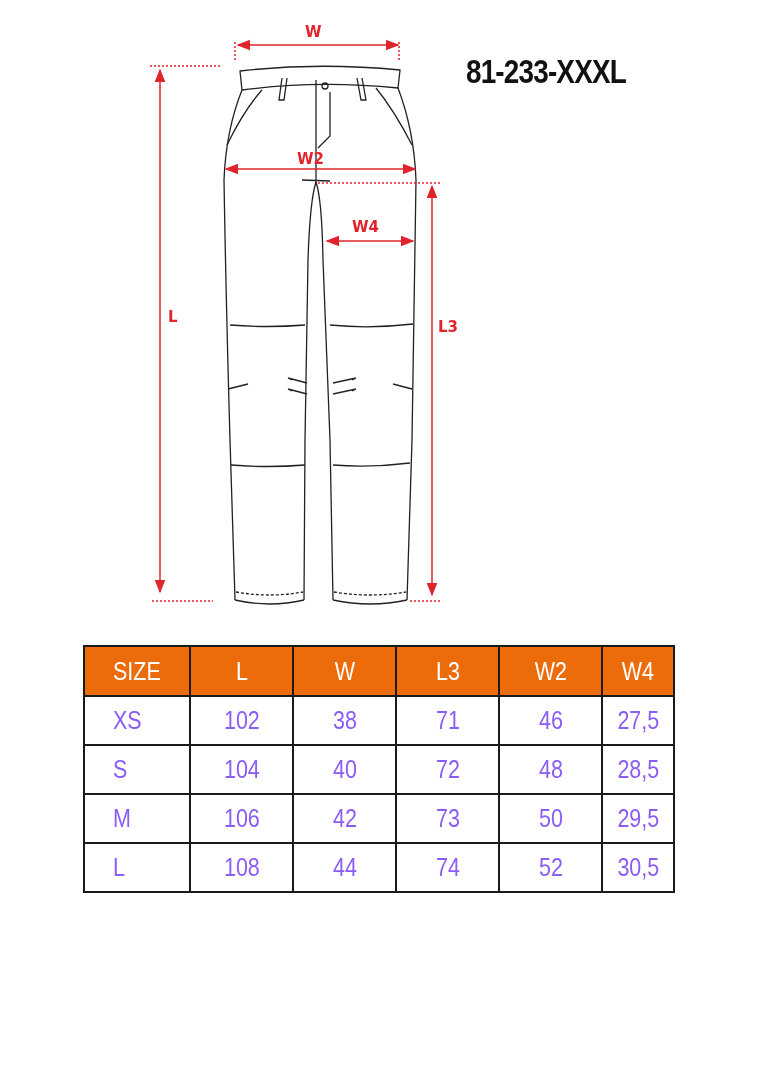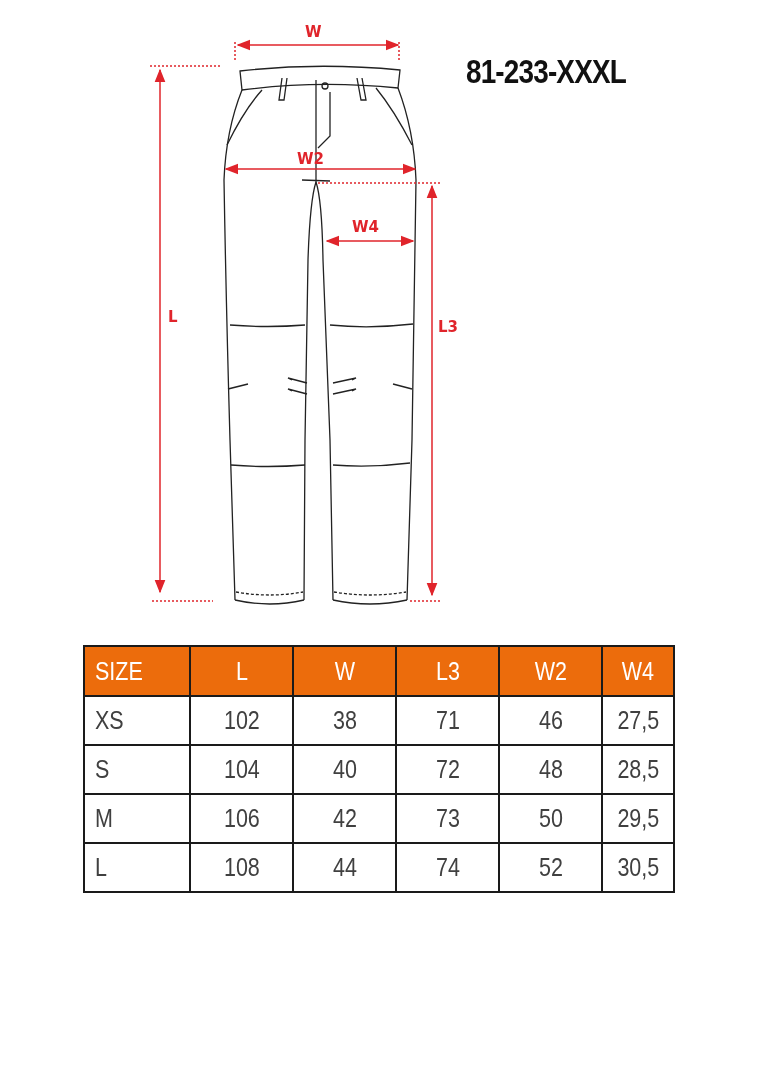--- a/index.html
+++ b/index.html
@@ -1,23 +1,23 @@
 <!DOCTYPE html>
 <html><head>
 <meta charset="utf-8">
 <style>
   html, body { margin:0; padding:0; background:#ffffff; }
   body { width:784px; height:1066px; position:relative; overflow:hidden; font-family:"Liberation Sans", sans-serif; }
   .diagram { position:absolute; left:0; top:0; width:784px; height:630px; }
   .product-code { position:absolute; left:466px; top:52px; font-family:"Liberation Sans", sans-serif; font-weight:bold; font-size:34px; color:#111; letter-spacing:-1px; transform:scaleX(0.82); transform-origin:left top; }
   .dim-label { font-family:"DejaVu Sans", sans-serif; font-weight:bold; font-size:15px; fill:#e0242b; }
   .size-table { position:absolute; left:83px; top:645px; width:590px; border-collapse:collapse; table-layout:fixed; }
-  .size-table td, .size-table th { border:2px solid #1a1a1a; height:47px; font-family:"Liberation Sans Narrow","Liberation Sans", sans-serif; font-size:25px; font-weight:normal; text-align:center; padding:0; color:#404040; }
+  .size-table td, .size-table th { border:2px solid #1a1a1a; height:47px; font-family:"Liberation Sans Narrow","Liberation Sans", sans-serif; font-size:25px; font-weight:normal; text-align:center; padding:0; color:#8b5cf6; }
   .size-table th { background:#ec6c0c; color:#ffffff; height:48px; }
-  .size-table .first { text-align:left; padding-left:10px; }
+  .size-table .first { text-align:left; padding-left:28px; }
   .narrow { display:inline-block; transform:scaleX(0.86); transform-origin:center; }
   .first .narrow { transform-origin:left center; }
 </style>
 </head>
 <body>
 
 <div class="diagram">
   <svg width="784" height="630" viewBox="0 0 784 630">
     <defs>
       <marker id="arr" viewBox="0 0 10 10" refX="9" refY="5" markerWidth="9" markerHeight="9" orient="auto-start-reverse">

